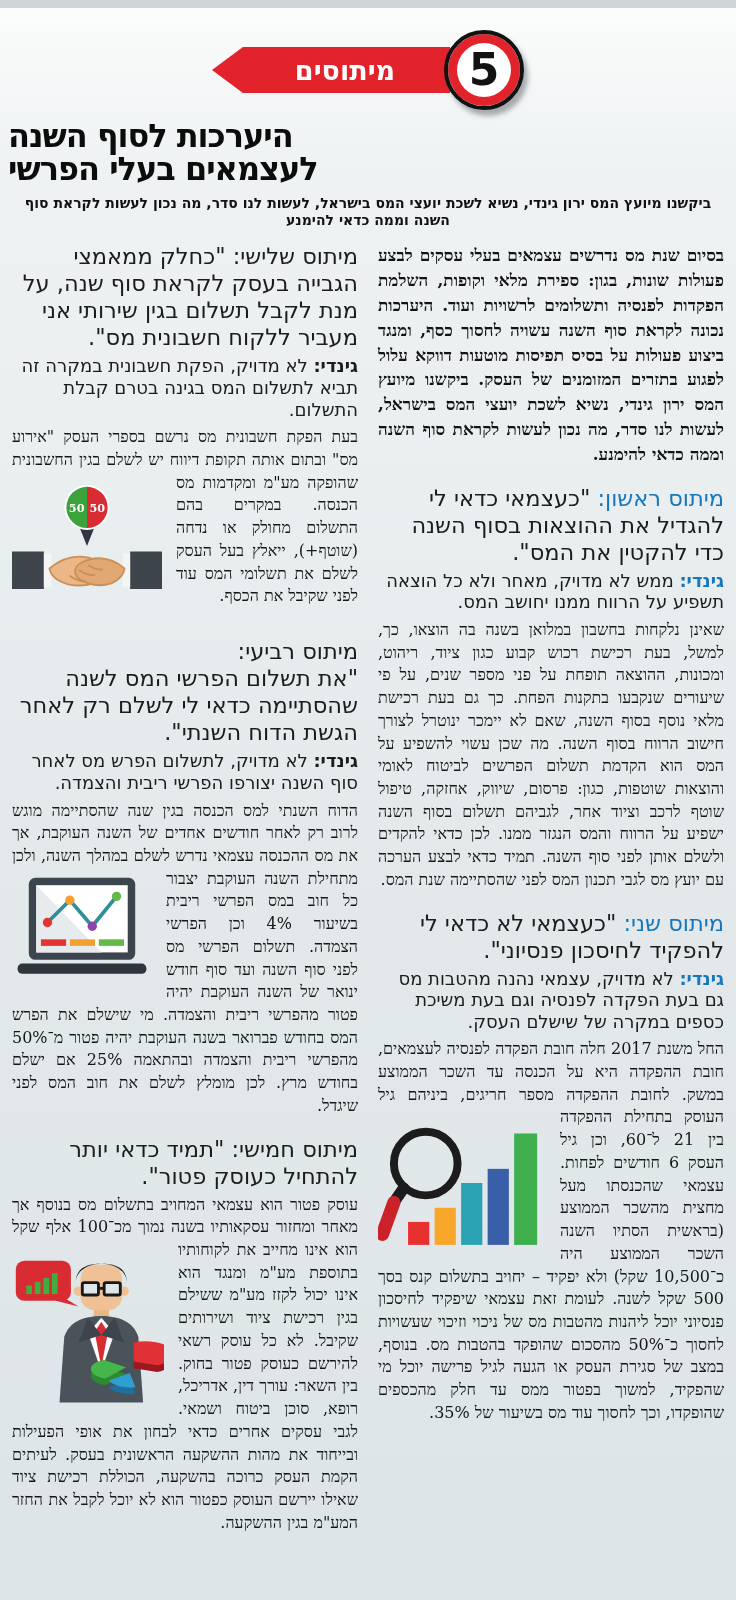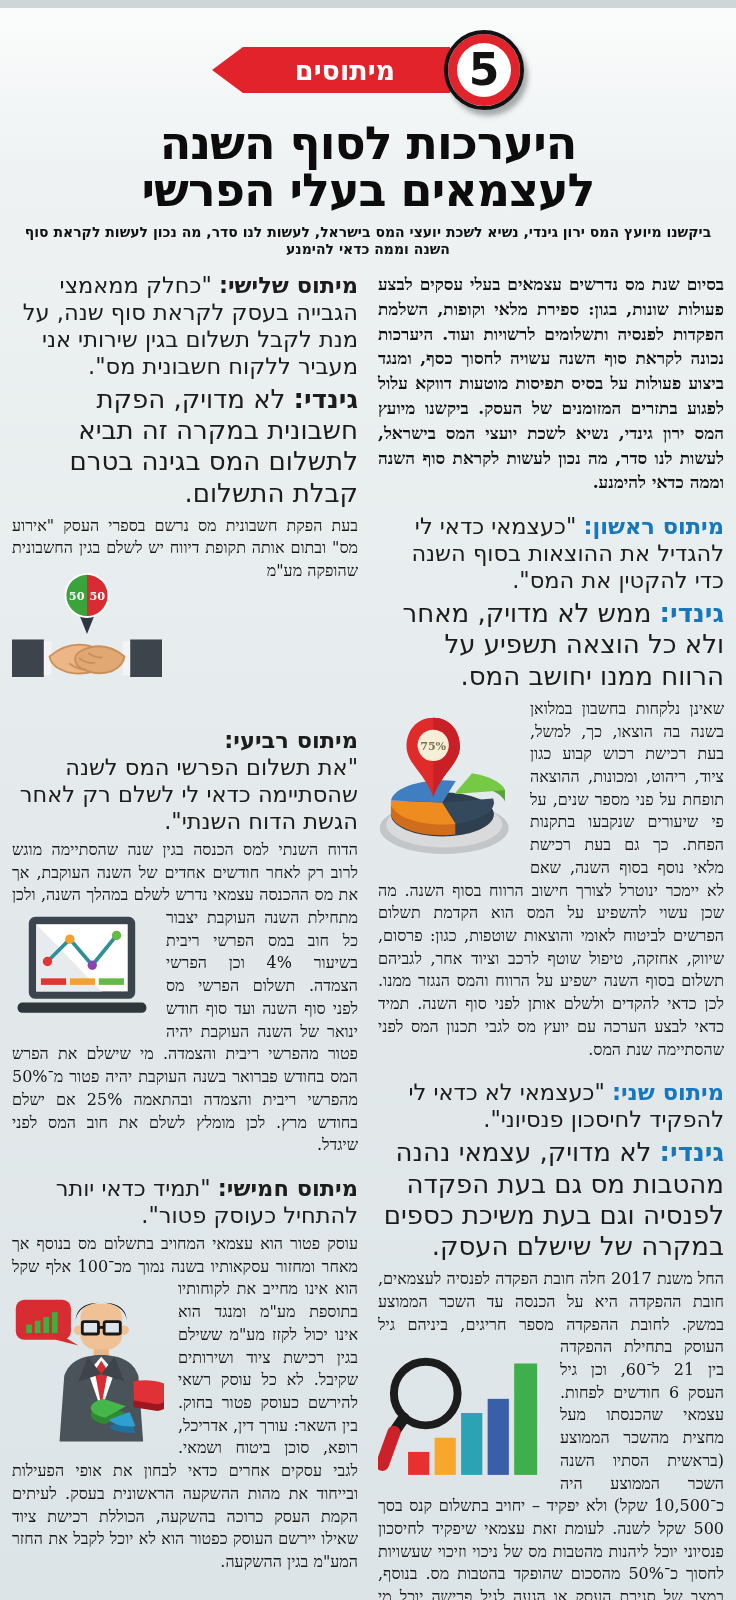--- a/index.html
+++ b/index.html
@@ -17,30 +17,30 @@
     filter:drop-shadow(2px 4px 3px rgba(90,95,100,.45));
   }
   .ribbon span{color:#fff;font-size:27px;font-weight:bold;padding-left:28px;}
   .badge-circle{
     width:72px;height:72px;border-radius:50%;background:#fff;border:4px solid #121212;
     box-shadow:inset 0 0 0 9px #e3232b,4px 6px 5px rgba(90,95,100,.5);
     display:flex;align-items:center;justify-content:center;margin-left:-6px;z-index:2;
   }
   .badge-circle span{font-size:44px;font-weight:bold;color:#121212;line-height:1;}
   
-  .title{margin:10px 8px 0;text-align:center;font-size:46px;font-weight:800;line-height:1.02;color:#0c0c0c;letter-spacing:-1px;}
+  .title{margin:10px 8px 0;text-align:left;font-size:32px;font-weight:800;line-height:1.02;color:#0c0c0c;letter-spacing:-1px;}
   .subtitle{margin:10px auto 0;max-width:702px;text-align:center;font-size:14px;font-weight:bold;line-height:1.22;color:#121212;}
   
   .columns{display:flex;gap:20px;padding:12px 12px 0;align-items:flex-start;}
   .col{width:346px;}
   .lead{font-family:"DejaVu Serif","Liberation Serif",serif;font-weight:bold;font-size:17px;line-height:1.46;text-align:justify;margin:2px 0 0;color:#131313;}
   .myth{font-size:22.5px;line-height:1.2;margin:18px 0 4px;text-align:right;color:#1c1c1c;}
-  .myth .lbl{font-weight:bold;}
+  .myth .lbl{font-weight:normal;}
   .blue .lbl{color:#1577bd;}
-  .gindi{font-size:26px;line-height:1.2;margin:2px 0 6px;text-align:right;color:#1c1c1c;}
+  .gindi{font-size:18px;line-height:1.2;margin:2px 0 6px;text-align:right;color:#1c1c1c;}
   .gindi .lbl{font-weight:bold;}
   .blue-g .lbl{color:#1577bd;}
   .body{font-family:"DejaVu Serif","Liberation Serif",serif;font-size:16px;line-height:1.42;text-align:justify;margin:4px 0 0;color:#161616;}
   .illus{float:left;margin:6px 14px 4px 0;shape-margin:8px;}
   .clr{clear:both;}
 </style>
 </head>
 <body>
 
 <div class="page" dir="rtl">
@@ -69,37 +69,20 @@
       <div class="myth blue">
         <span class="lbl">מיתוס ראשון:</span>
         <span>"כעצמאי כדאי לי להגדיל את ההוצאות בסוף השנה כדי להקטין את המס".</span>
       </div>
       <div class="gindi blue-g">
         <span class="lbl">גינדי:</span>
         <span>ממש לא מדויק, מאחר ולא כל הוצאה תשפיע על הרווח ממנו יחושב המס.</span>
       </div>
 
       <p class="body">
-        <span class="illus">
-          <svg width="138" height="160" viewBox="0 0 150 172">
-            <ellipse cx="72" cy="134" rx="70" ry="28" fill="#c3c6c8"></ellipse>
-            <ellipse cx="72" cy="130" rx="63" ry="25" fill="#d8dadb"></ellipse>
-            <ellipse cx="70" cy="119" rx="56" ry="24" fill="#2e3f50"></ellipse>
-            <path d="M14,104 A56 24 0 0 0 84,128 L84,141 A56 24 0 0 1 14,117 Z" fill="#cf6d1d"></path>
-            <path d="M70,106 L84.5,129.2 A56 24 0 0 1 14.2,103.9 Z" fill="#ef8c1f"></path>
-            <path d="M70,106 L14.2,103.9 A56 24 0 0 1 84.5,82.8 Z" fill="#3f7ec1"></path>
-            <path d="M70,106 L125.2,101.8 A56 24 0 0 1 84.5,129.2 Z" fill="#35495c"></path>
-            <path d="M102,75 A56 24 0 0 1 138,93 L138,105 A56 24 0 0 0 102,87 Z" fill="#57a238"></path>
-            <path d="M83,97 L102.2,74.4 A56 24 0 0 1 138.2,92.8 Z" fill="#76c944"></path>
-            <path d="M60,14 C42,14 31,28 31,45 C31,64 51,74 60,100 C69,74 89,64 89,45 C89,28 78,14 60,14 Z" fill="#e02b2b"></path>
-            <path d="M60,14 C78,14 89,28 89,45 C89,64 69,74 60,100 Z" fill="#c92026"></path>
-            <circle cx="60" cy="44" r="17" fill="#f6eed8"></circle>
-            <text x="60" y="49" text-anchor="middle" font-size="12" font-weight="bold" fill="#7d744b">75%</text>
-          </svg>
-        </span>
         <span>שאינן נלקחות בחשבון במלואן בשנה בה הוצאו, כך, למשל, בעת רכישת רכוש קבוע כגון ציוד, ריהוט, ומכונות, ההוצאה תופחת על פני מספר שנים, על פי שיעורים שנקבעו בתקנות הפחת. כך גם בעת רכישת מלאי נוסף בסוף השנה, שאם לא יימכר ינוטרל לצורך חישוב הרווח בסוף השנה. מה שכן עשוי להשפיע על המס הוא הקדמת תשלום הפרשים לביטוח לאומי והוצאות שוטפות, כגון: פרסום, שיווק, אחזקה, טיפול שוטף לרכב וציוד אחר, לגביהם תשלום בסוף השנה ישפיע על הרווח והמס הנגזר ממנו. לכן כדאי להקדים ולשלם אותן לפני סוף השנה. תמיד כדאי לבצע הערכה עם יועץ מס לגבי תכנון המס לפני שהסתיימה שנת המס.</span>
       </p>
 
       <div class="myth blue">
         <span class="lbl">מיתוס שני:</span>
         <span>"כעצמאי לא כדאי לי להפקיד לחיסכון פנסיוני".</span>
       </div>
       <div class="gindi blue-g">
         <span class="lbl">גינדי:</span>
         <span>לא מדויק, עצמאי נהנה מהטבות מס גם בעת הפקדה לפנסיה וגם בעת משיכת כספים במקרה של שישלם העסק.</span>
@@ -146,26 +129,31 @@
             <text x="91" y="36" text-anchor="middle" font-size="12" font-weight="bold" fill="#fff">50</text>
             <rect x="0" y="78" width="34" height="40" fill="#3d444c"></rect>
             <rect x="34" y="80" width="8" height="36" fill="#f4f4f4"></rect>
             <rect x="126" y="78" width="34" height="40" fill="#3d444c"></rect>
             <rect x="118" y="80" width="8" height="36" fill="#f4f4f4"></rect>
             <path d="M40,96 Q64,76 92,88 Q104,93 99,104 Q86,118 60,113 Q42,108 40,96 Z" fill="#ecb686" stroke="#c9905a" stroke-width="2"></path>
             <path d="M120,96 Q98,78 74,90 Q63,96 70,106 Q86,118 106,112 Q119,106 120,96 Z" fill="#e2a873" stroke="#c9905a" stroke-width="2"></path>
             <path d="M62,104 q8,6 16,6 M72,98 q8,6 16,5 M82,93 q7,5 14,4" fill="none" stroke="#c9905a" stroke-width="2" stroke-linecap="round"></path>
           </svg>
         </span>
+        <span>ומקדמות מס הכנסה. במקרים בהם התשלום מחולק או נדחה (שוטף+), ייאלץ בעל העסק לשלם את תשלומי המס עוד לפני שקיבל את הכסף.</span>
       </p>
       <div class="clr"></div>
 
       <div class="myth">
         <span class="lbl">מיתוס רביעי:</span><br>
         <span>"את תשלום הפרשי המס לשנה שהסתיימה כדאי לי לשלם רק לאחר הגשת הדוח השנתי".</span>
+      </div>
+      <div class="gindi">
+        <span class="lbl">גינדי:</span>
+        <span>לא מדויק, לתשלום הפרש מס לאחר סוף השנה יצורפו הפרשי ריבית והצמדה.</span>
       </div>
 
       <p class="body">
         <span>הדוח השנתי למס הכנסה בגין שנה שהסתיימה מוגש לרוב רק לאחר חודשים אחדים של השנה העוקבת, אך את מס ההכנסה עצמאי נדרש לשלם</span>
         <span class="illus">
           <svg width="140" height="112" viewBox="0 0 150 120">
             <rect x="18" y="4" width="114" height="88" rx="7" fill="#3c454d"></rect>
             <rect x="26" y="12" width="98" height="72" fill="#ffffff"></rect>
             <polygon points="26,12 26,84 96,84" fill="#e8ebee"></polygon>
             <polyline points="38,52 62,28 86,56 112,24" fill="none" stroke="#2e8f98" stroke-width="4"></polyline>

